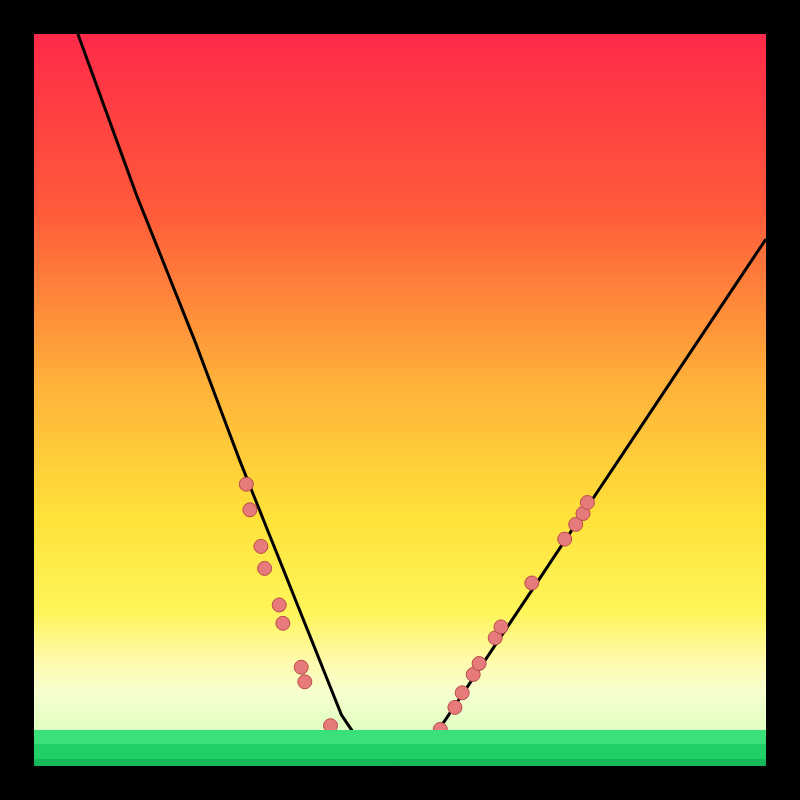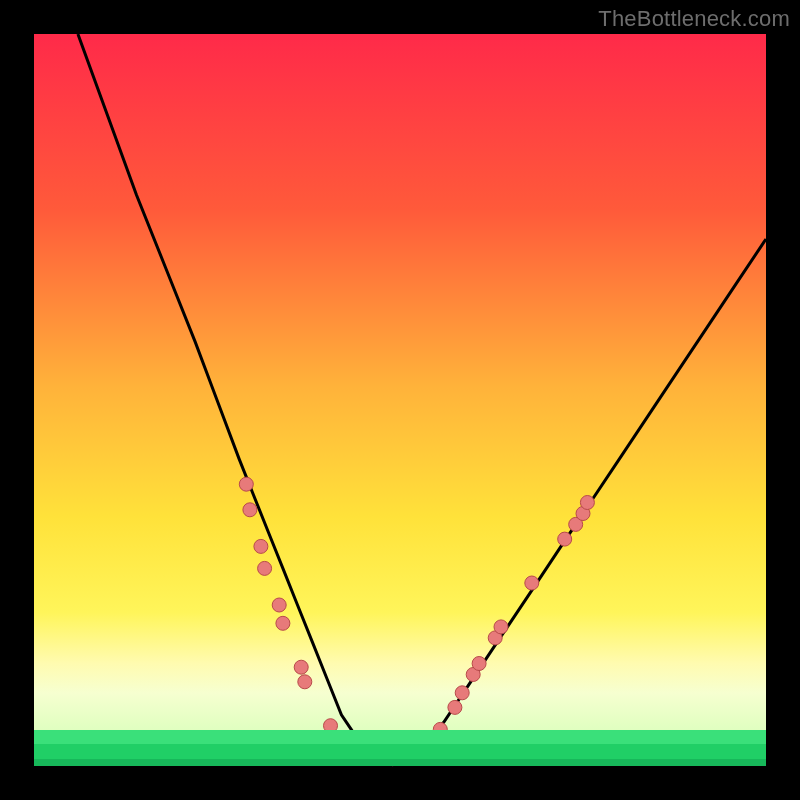--- a/index.html
+++ b/index.html
@@ -82,14 +82,13 @@
           <circle cx="530.7" cy="505.1" r="7" fill="#e77a7a" stroke="#b84a4a" stroke-width="1"></circle>
           <circle cx="541.7" cy="490.4" r="7" fill="#e77a7a" stroke="#b84a4a" stroke-width="1"></circle>
           <circle cx="549.0" cy="479.5" r="7" fill="#e77a7a" stroke="#b84a4a" stroke-width="1"></circle>
           <circle cx="553.4" cy="468.5" r="7" fill="#e77a7a" stroke="#b84a4a" stroke-width="1"></circle>
         </g>
     </svg>
   <div class="green-band" style="top: 95.1%; height: 1.9%; background: rgb(58, 224, 122);"></div>
       <div class="green-band" style="top: 97%; height: 2%; background: rgb(32, 207, 102);"></div>
       <div class="green-band" style="top: 99%; height: 1%; background: rgb(23, 184, 90);"></div>
     </div>
-  <div class="watermark">TheBottleneck.com</div>
 </div>
 
 </body></html>

